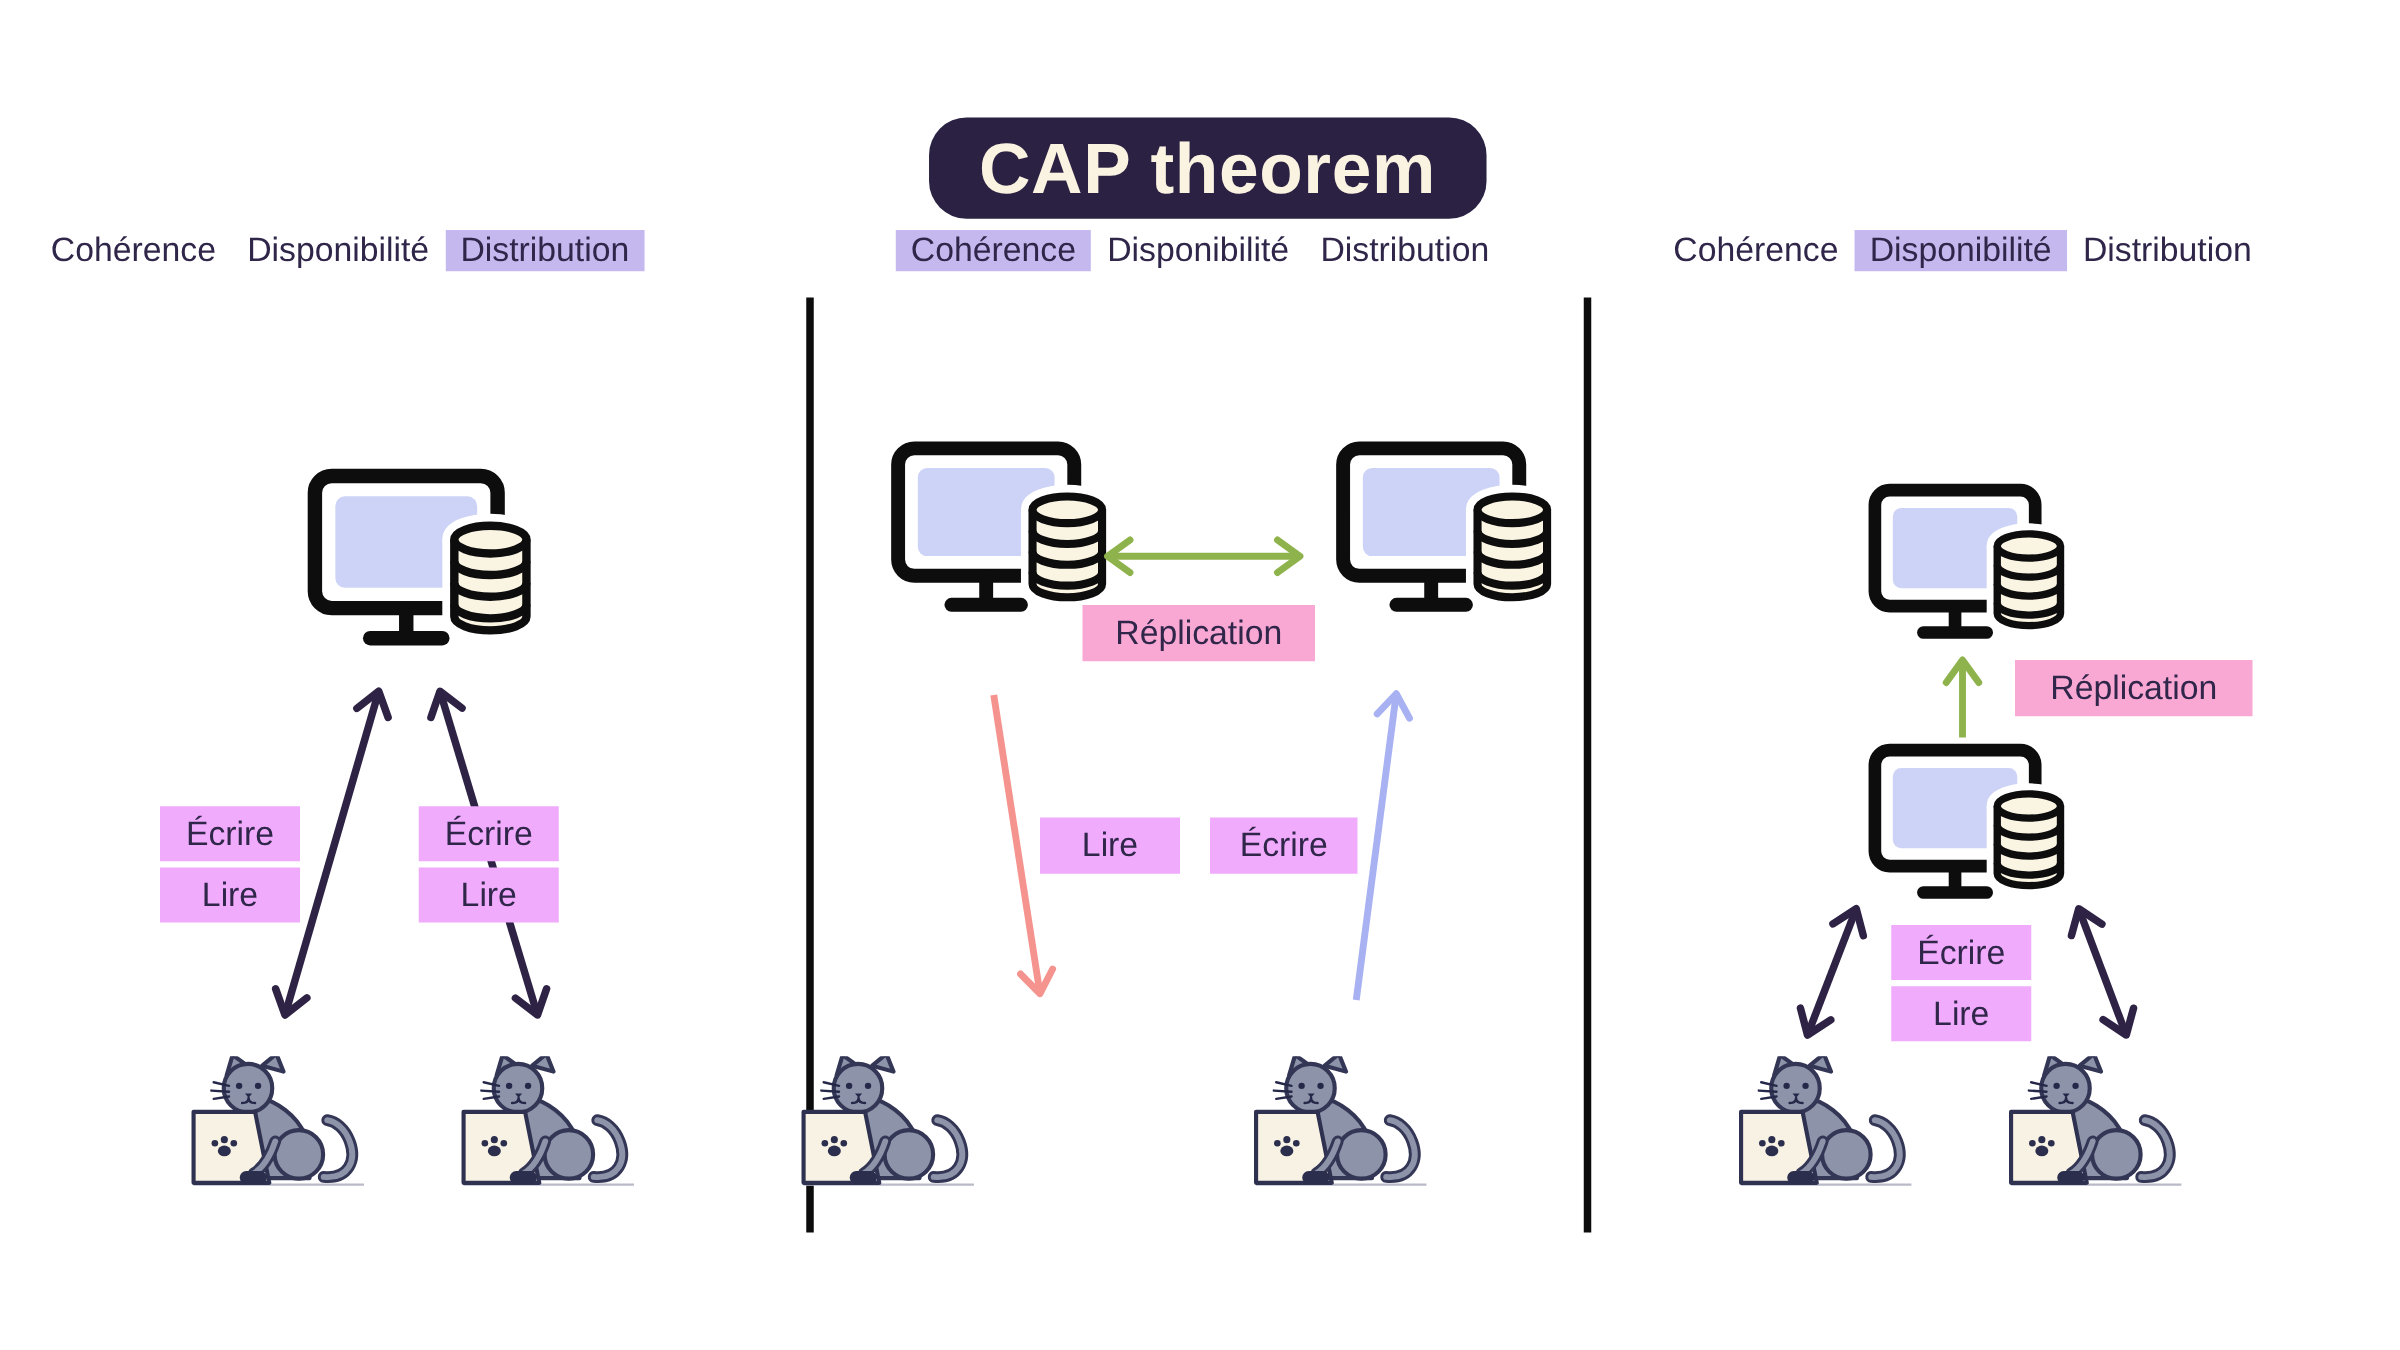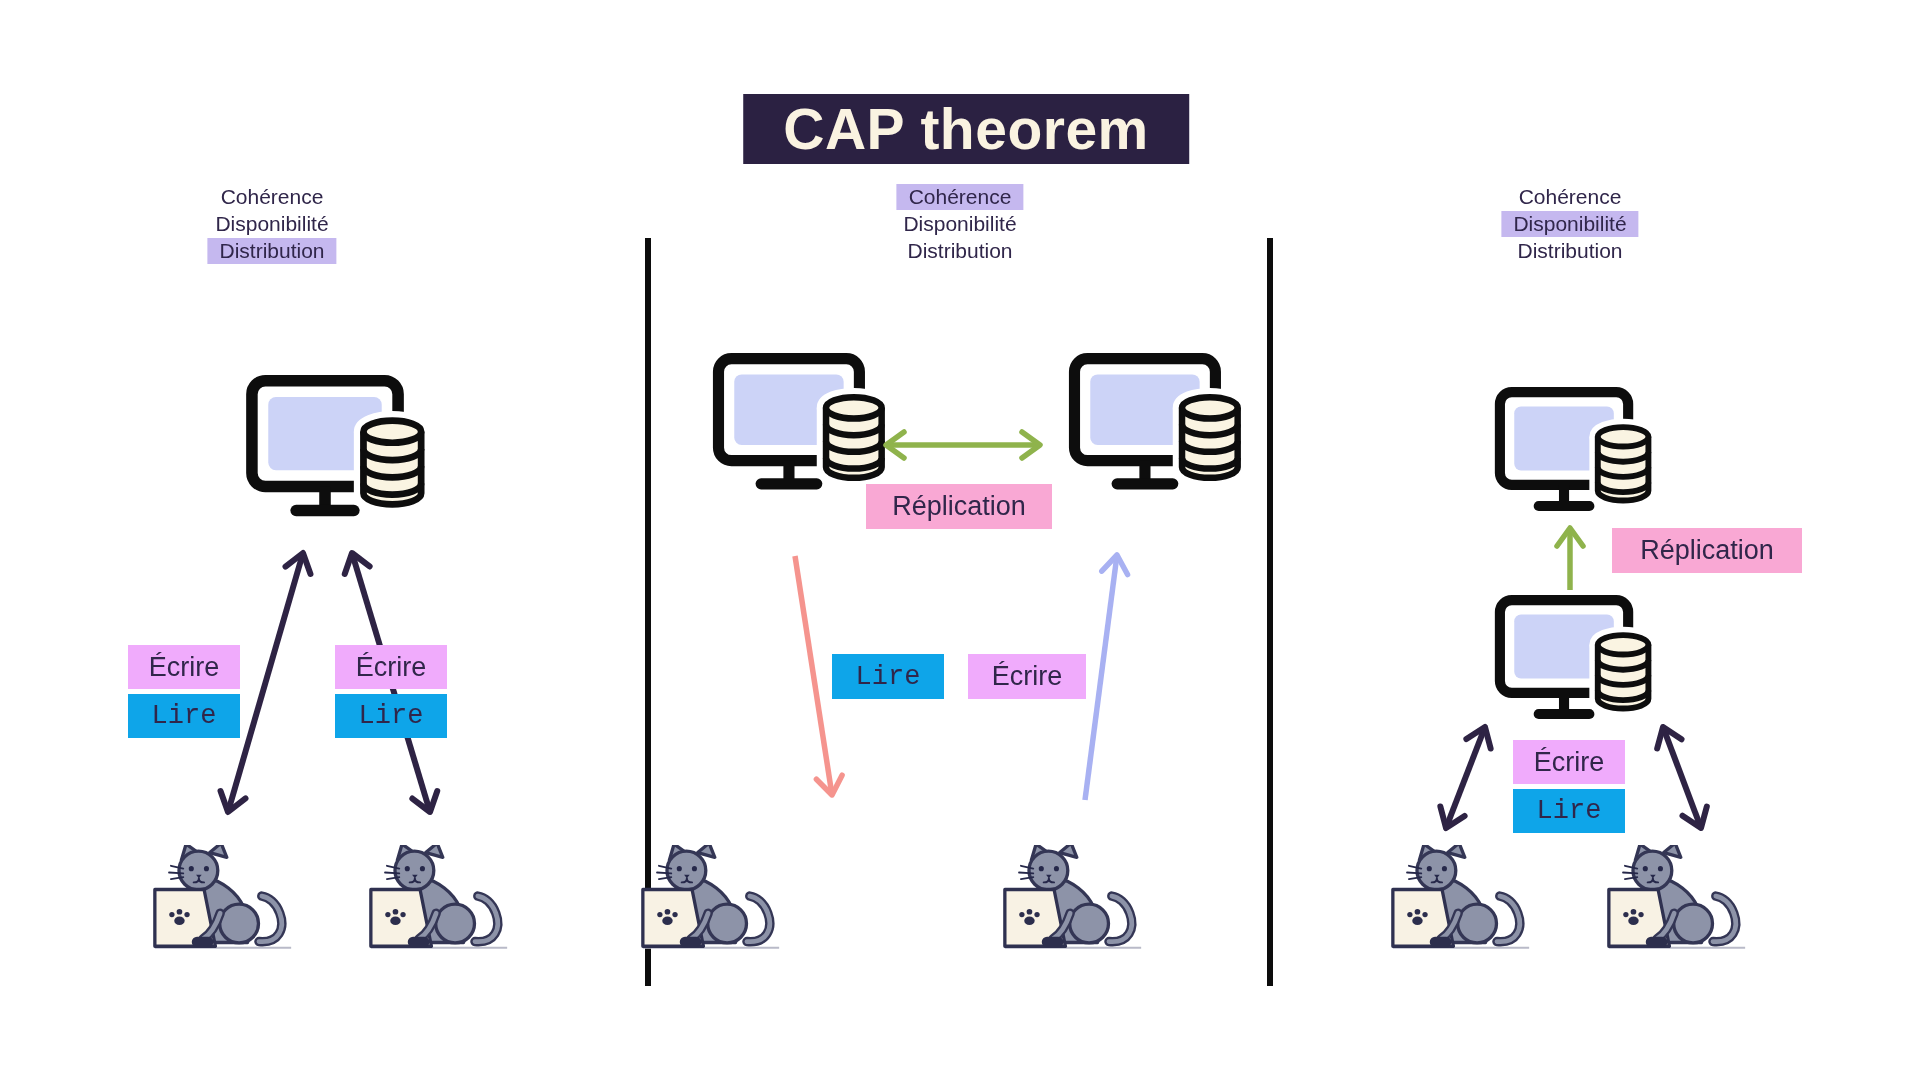--- a/index.html
+++ b/index.html
@@ -1,33 +1,33 @@
 <!DOCTYPE html>
 <html><head>
 <meta charset="utf-8">
 <style>
   html,body{margin:0;padding:0;background:#fff;}
   #canvas{position:relative;width:1920px;height:1080px;background:#ffffff;overflow:hidden;
           font-family:"Liberation Sans","DejaVu Sans",sans-serif;color:#30264a;}
   
   .title-box{position:absolute;top:94px;left:966px;transform:translateX(-50%);
-             background:#2b2142;color:#faf3e1;height:70px;display:flex;align-items:center;
-             padding:0 40px;font-size:57px;font-weight:bold;letter-spacing:.5px;white-space:nowrap;}
+             background:#2b2142;color:#faf3e1;height:81px;display:flex;align-items:center;
+             padding:0 40px;font-size:57px;font-weight:bold;letter-spacing:.5px;white-space:nowrap;border-radius:30px;}
   
   .divider{position:absolute;top:238px;width:6px;height:748px;background:#0c0c0c;}
   
   .legend{position:absolute;top:184px;transform:translateX(-50%);display:flex;
-          flex-direction:column;align-items:center;gap:1px;font-size:21px;font-weight:500;}
+          align-items:center;gap:1px;font-size:27px;font-weight:500;}
   .legend-line{padding:1px 12px;white-space:nowrap;color:#30264a;}
   .legend-line.hl{background:#c5b8ef;}
   
   .chip{position:absolute;display:flex;align-items:center;justify-content:center;
         font-size:27px;font-weight:500;color:#30264a;white-space:nowrap;}
   .chip.blue{background:#f0abfc;}
-  .chip.red{background:#0ea5e9;font-family:Liberation Mono, monospace;}
+  .chip.red{background:#f0abfc;}
   .chip.green{background:#f9a8d4;}
   svg.icon,svg.arrow{position:absolute;overflow:visible;}
 </style>
 </head>
 <body>
 
 <svg width="0" height="0" style="position:absolute" aria-hidden="true">
   <defs>
     <marker id="mk-dark" viewBox="0 0 34 34" markerWidth="34" markerHeight="34" refX="26" refY="17" orient="auto-start-reverse" markerUnits="userSpaceOnUse">
       <path d="M8,4 L26,17 L8,30" fill="none" stroke="#2e2344" stroke-width="6" stroke-linecap="round" stroke-linejoin="round"></path>

